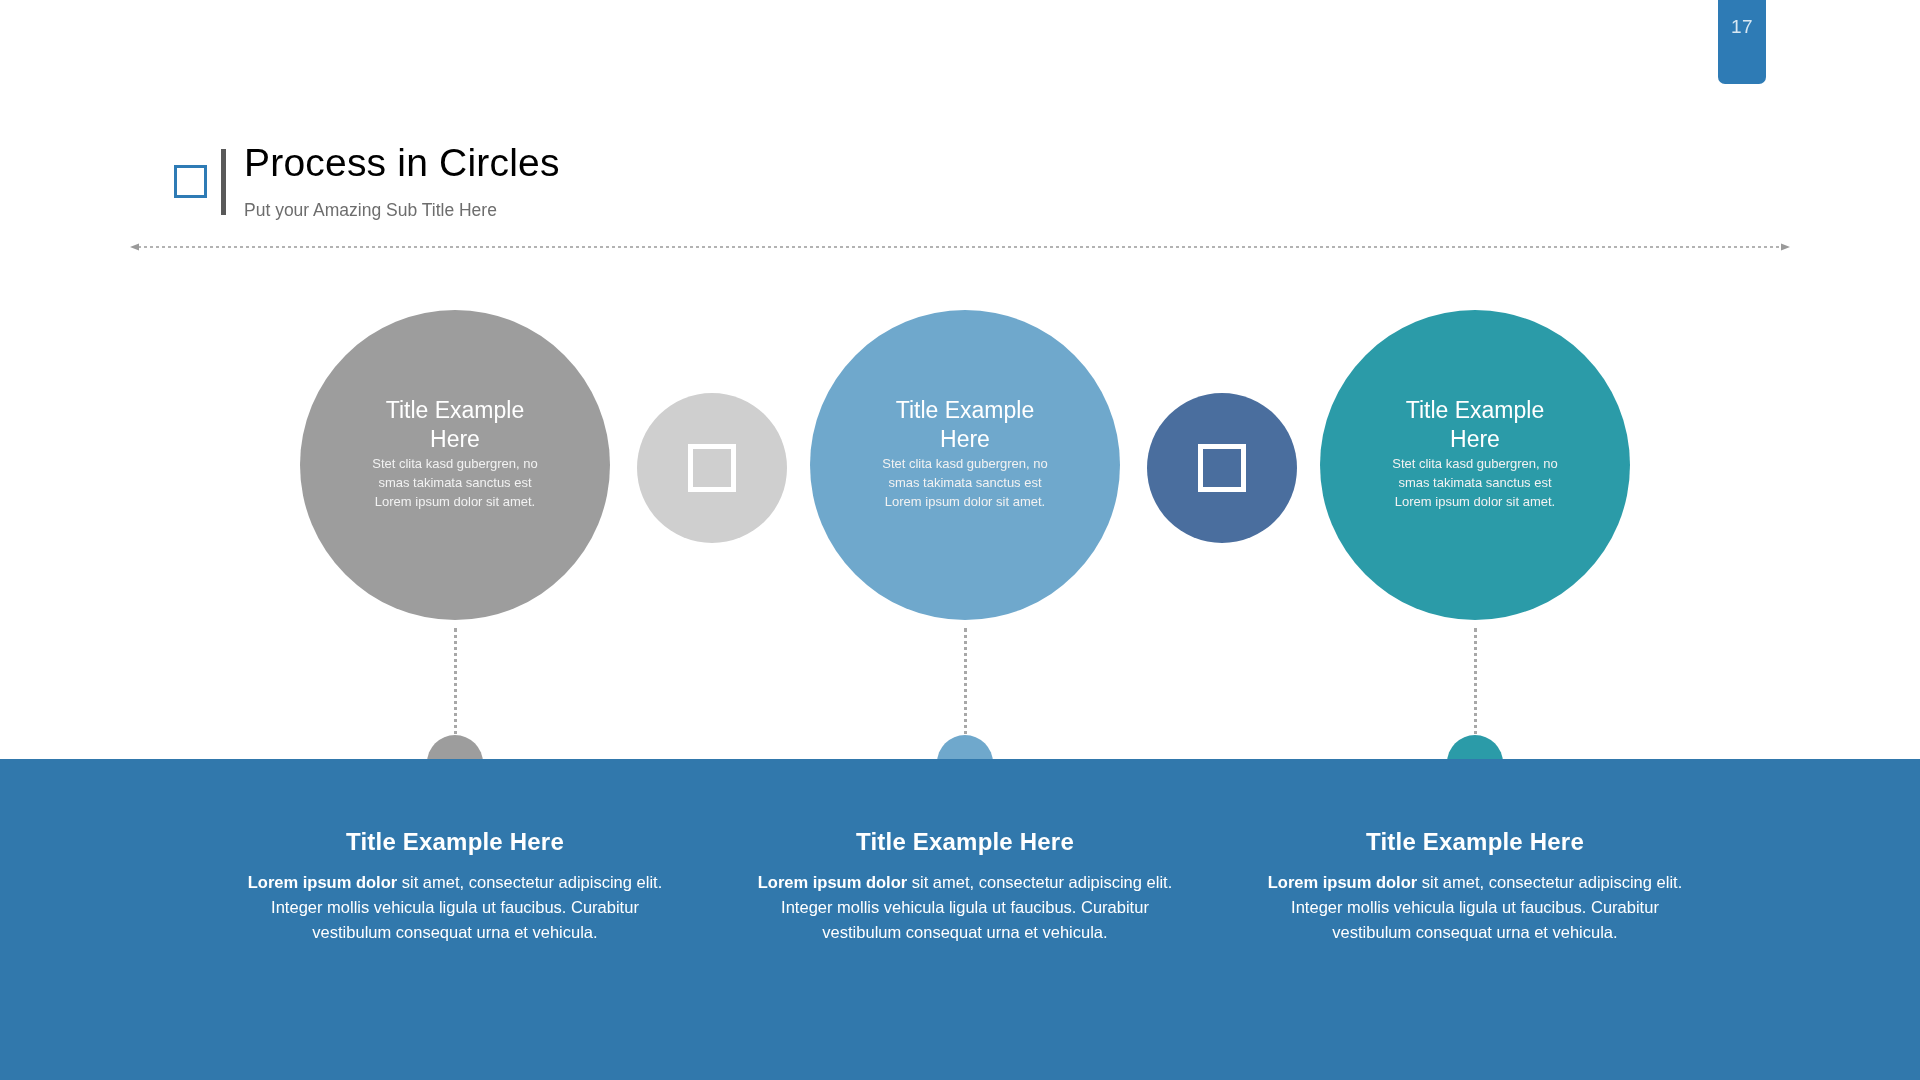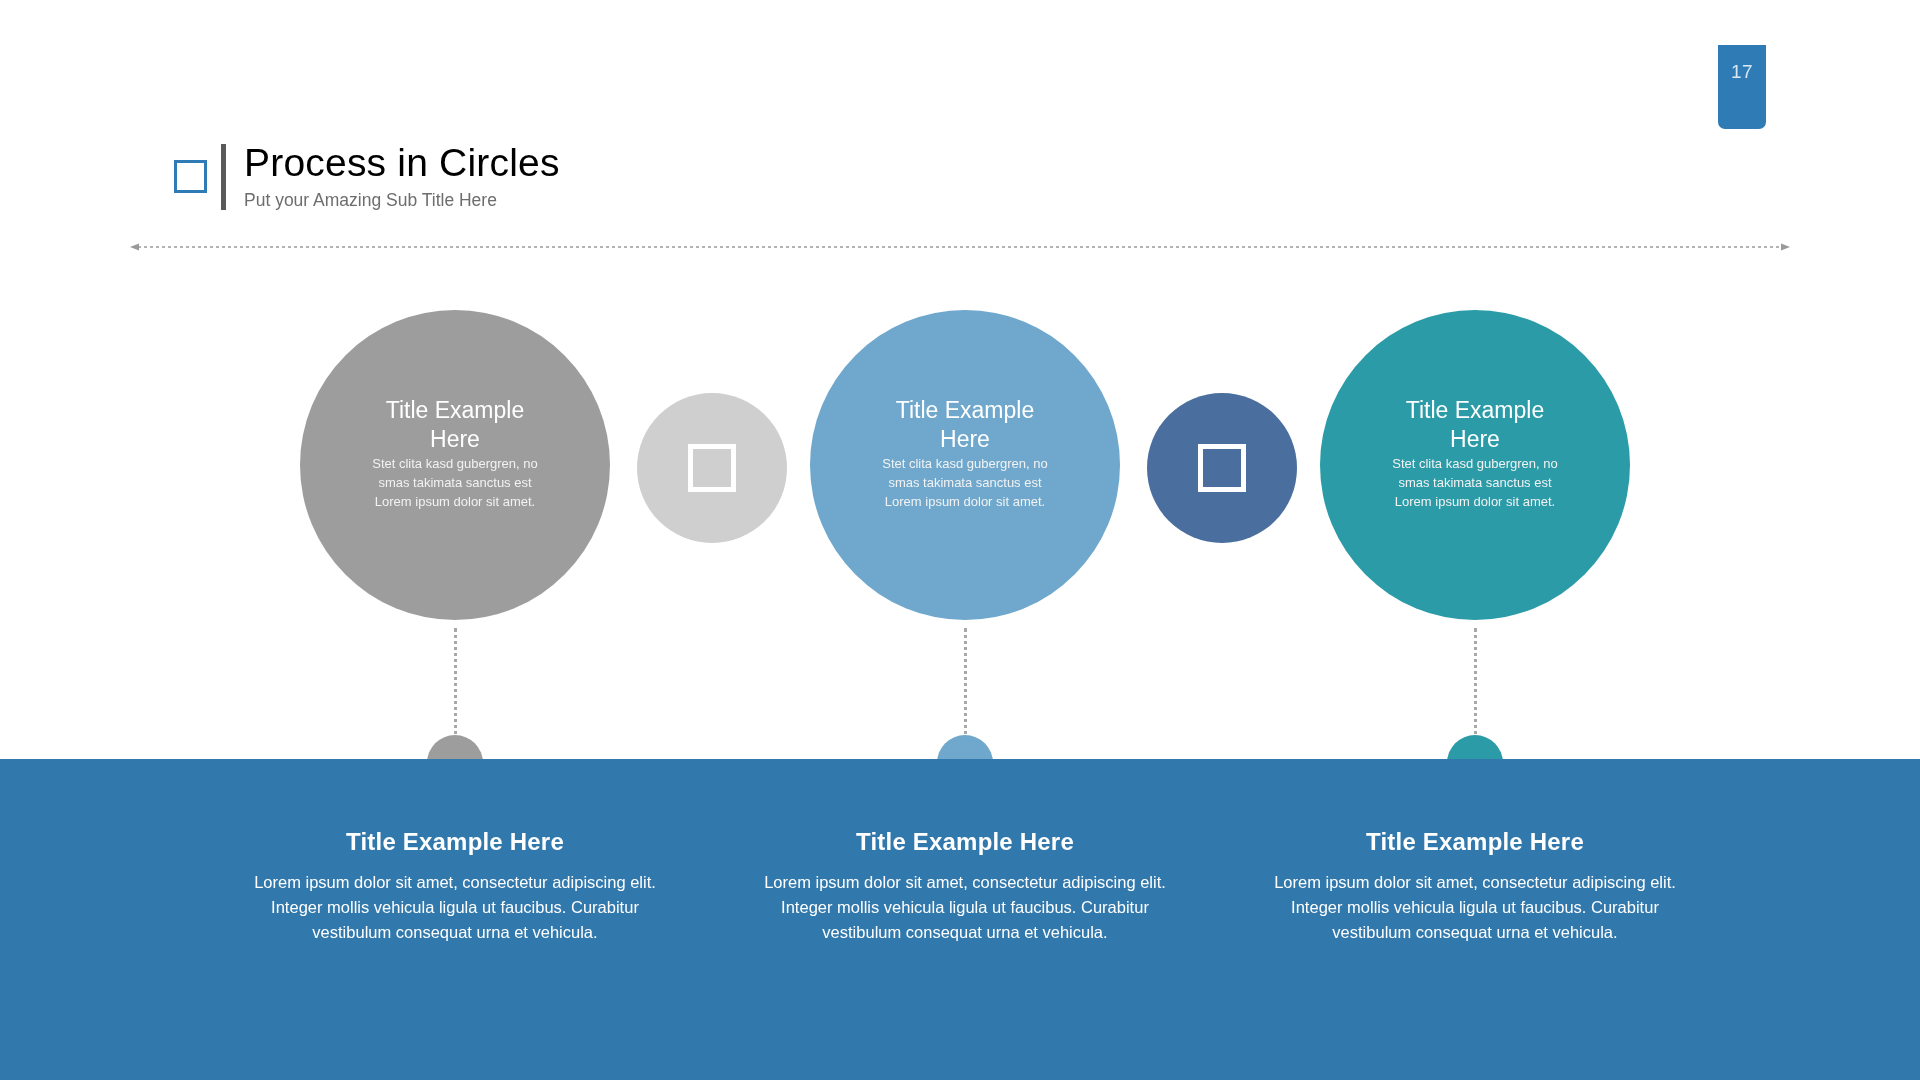--- a/index.html
+++ b/index.html
@@ -26,21 +26,20 @@
     border-bottom-left-radius: 7px;
     border-bottom-right-radius: 7px;
     color: #d9e8f3;
     font-size: 19px;
     display: flex;
     align-items: flex-start;
     justify-content: center;
     padding-top: 16px;
     box-sizing: border-box;
     letter-spacing: 0.5px;
-    margin-top: 45px;
   }
 
   
   .header {
     position: absolute;
     left: 174px;
     top: 143px;
     display: flex;
     align-items: center;
   }
@@ -67,21 +66,21 @@
   .title {
     font-size: 39px;
     color: #000000;
     line-height: 1.05;
     letter-spacing: 0.2px;
     white-space: nowrap;
   }
   .subtitle {
     font-size: 17.5px;
     color: #6d6d6d;
-    margin-top: 6px;
+    margin-top: 16px;
     white-space: nowrap;
   }
 
   
   .divider {
     position: absolute;
     left: 130px;
     top: 240px;
     width: 1660px;
     height: 14px;
@@ -174,21 +173,21 @@
     font-size: 24px;
     font-weight: bold;
     letter-spacing: 0.2px;
   }
   .bb-body {
     font-size: 16.5px;
     line-height: 1.52;
     margin-top: 14px;
     padding: 0 12px;
   }
-  .bb-body b { font-weight: normal; }
+  .bb-body b { font-weight: bold; }
 </style>
 </head>
 <body>
 
 <div class="page-badge" style="background: rgb(46, 123, 181);">
   <span>17</span>
 </div>
 
 <div class="header">
   <div class="header-icon" style="border-color: rgb(46, 123, 181);"></div>

